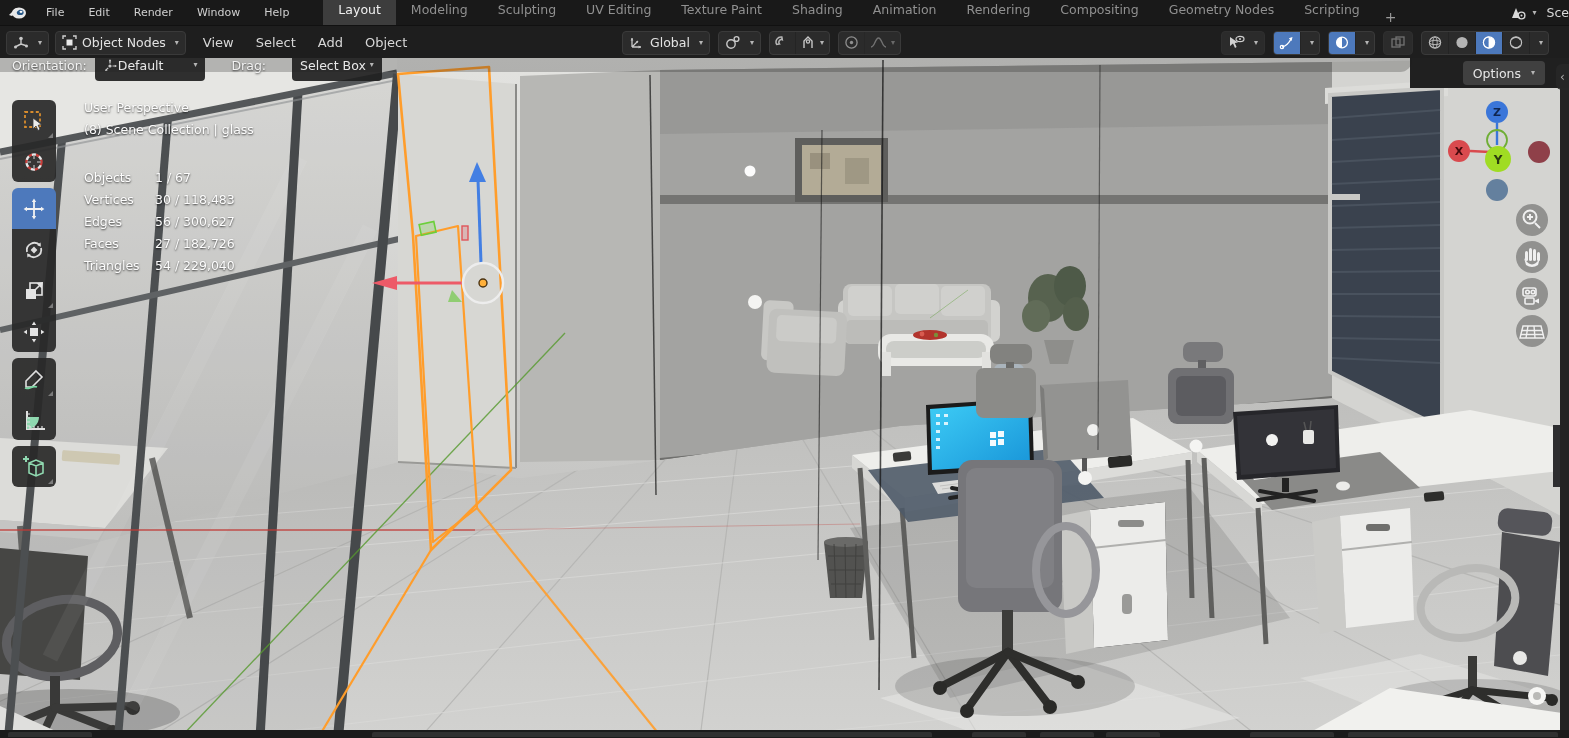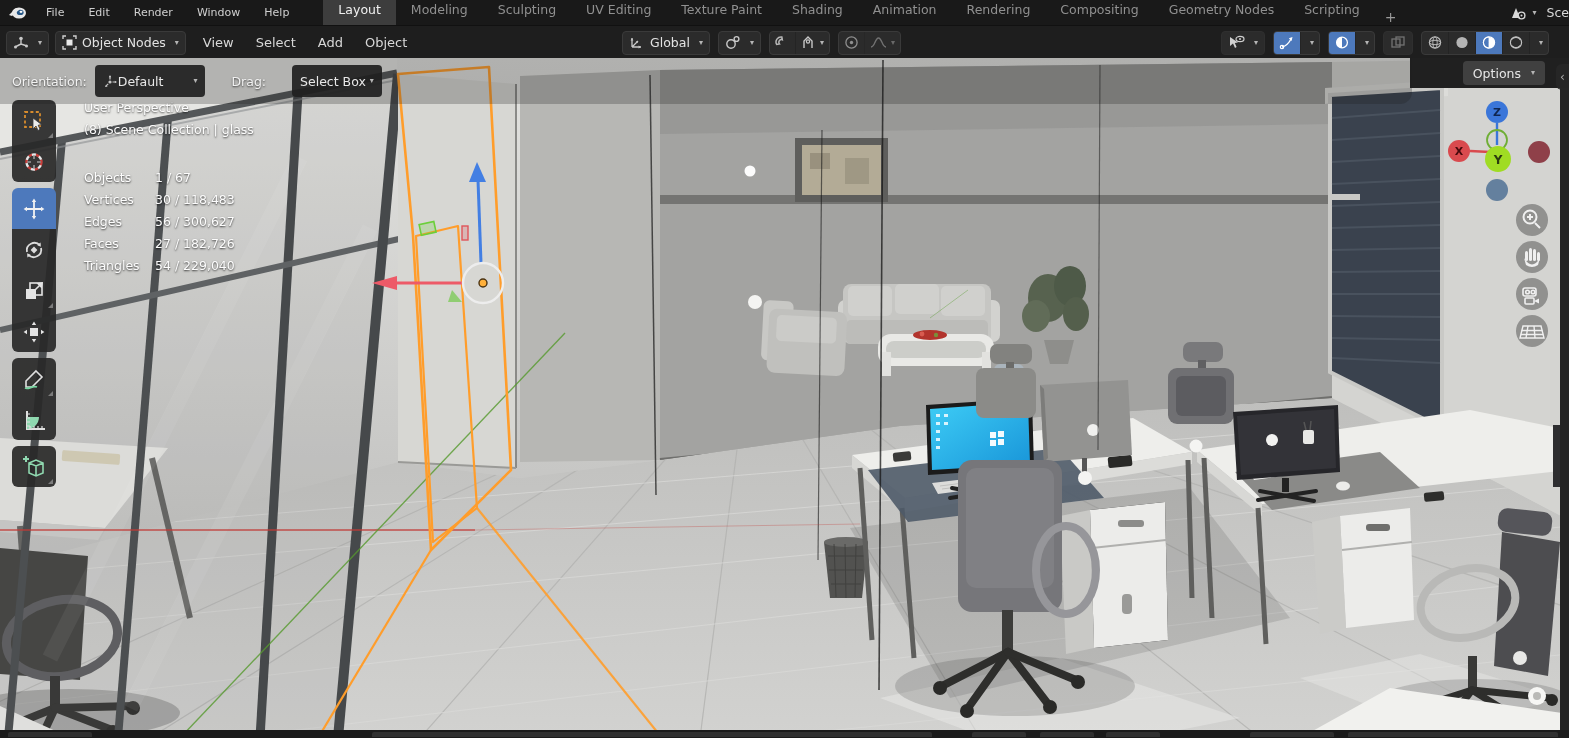--- a/index.html
+++ b/index.html
@@ -38,21 +38,21 @@
   .seg.blue { background:#4d79bc; }
   .vh-menus { display:flex;align-items:flex-end; }
   .vh-menu { color:#d8d8d8; font-size:13px; padding:0 11px; }
   .vh-center { position:absolute; left:622px; top:0; height:33px; display:flex; align-items:center; gap:8px; }
   .vh-right { position:absolute; right:20px; top:0; height:33px; display:flex; align-items:center; gap:8px; }
   
   .viewport { position:absolute; top:58px; left:0; width:1569px; height:672px; background:#bcbcba; }
   .viewport svg { display:block; }
   
   .toolbar-row-bg { position:absolute; top:58px; left:1410px; width:159px; height:30px; background:#202020; z-index:30; }
-  .toolsettings { position:absolute; top:58px; left:0; width:1412px; height:46px;
+  .toolsettings { position:absolute; top:58px; left:0; width:1412px; height:14px;
     background:rgba(28,28,28,0.25); border-radius:0 0 12px 0; display:flex; align-items:center;
     z-index:31; }
   .ts-label { color:#f2f2f2; font-size:12.5px; text-shadow:0 1px 2px rgba(0,0,0,.7); margin:0 8px 0 12px; }
   .ts-btn { background:rgba(32,32,32,0.92); border-radius:4px; height:23px; display:flex;
     align-items:center; padding:16px 8px; color:#e8e8e8; font-size:12.5px; gap:0; }
   .options-btn { position:absolute; top:61px; right:24px; z-index:32; height:24px;
     background:#404040; border-radius:4px; display:flex; align-items:center; padding:0 10px;
     color:#e6e6e6; font-size:12.5px; gap:6px; }
   
   .tools { position:absolute; left:12px; top:100px; z-index:25; display:flex; flex-direction:column; }

